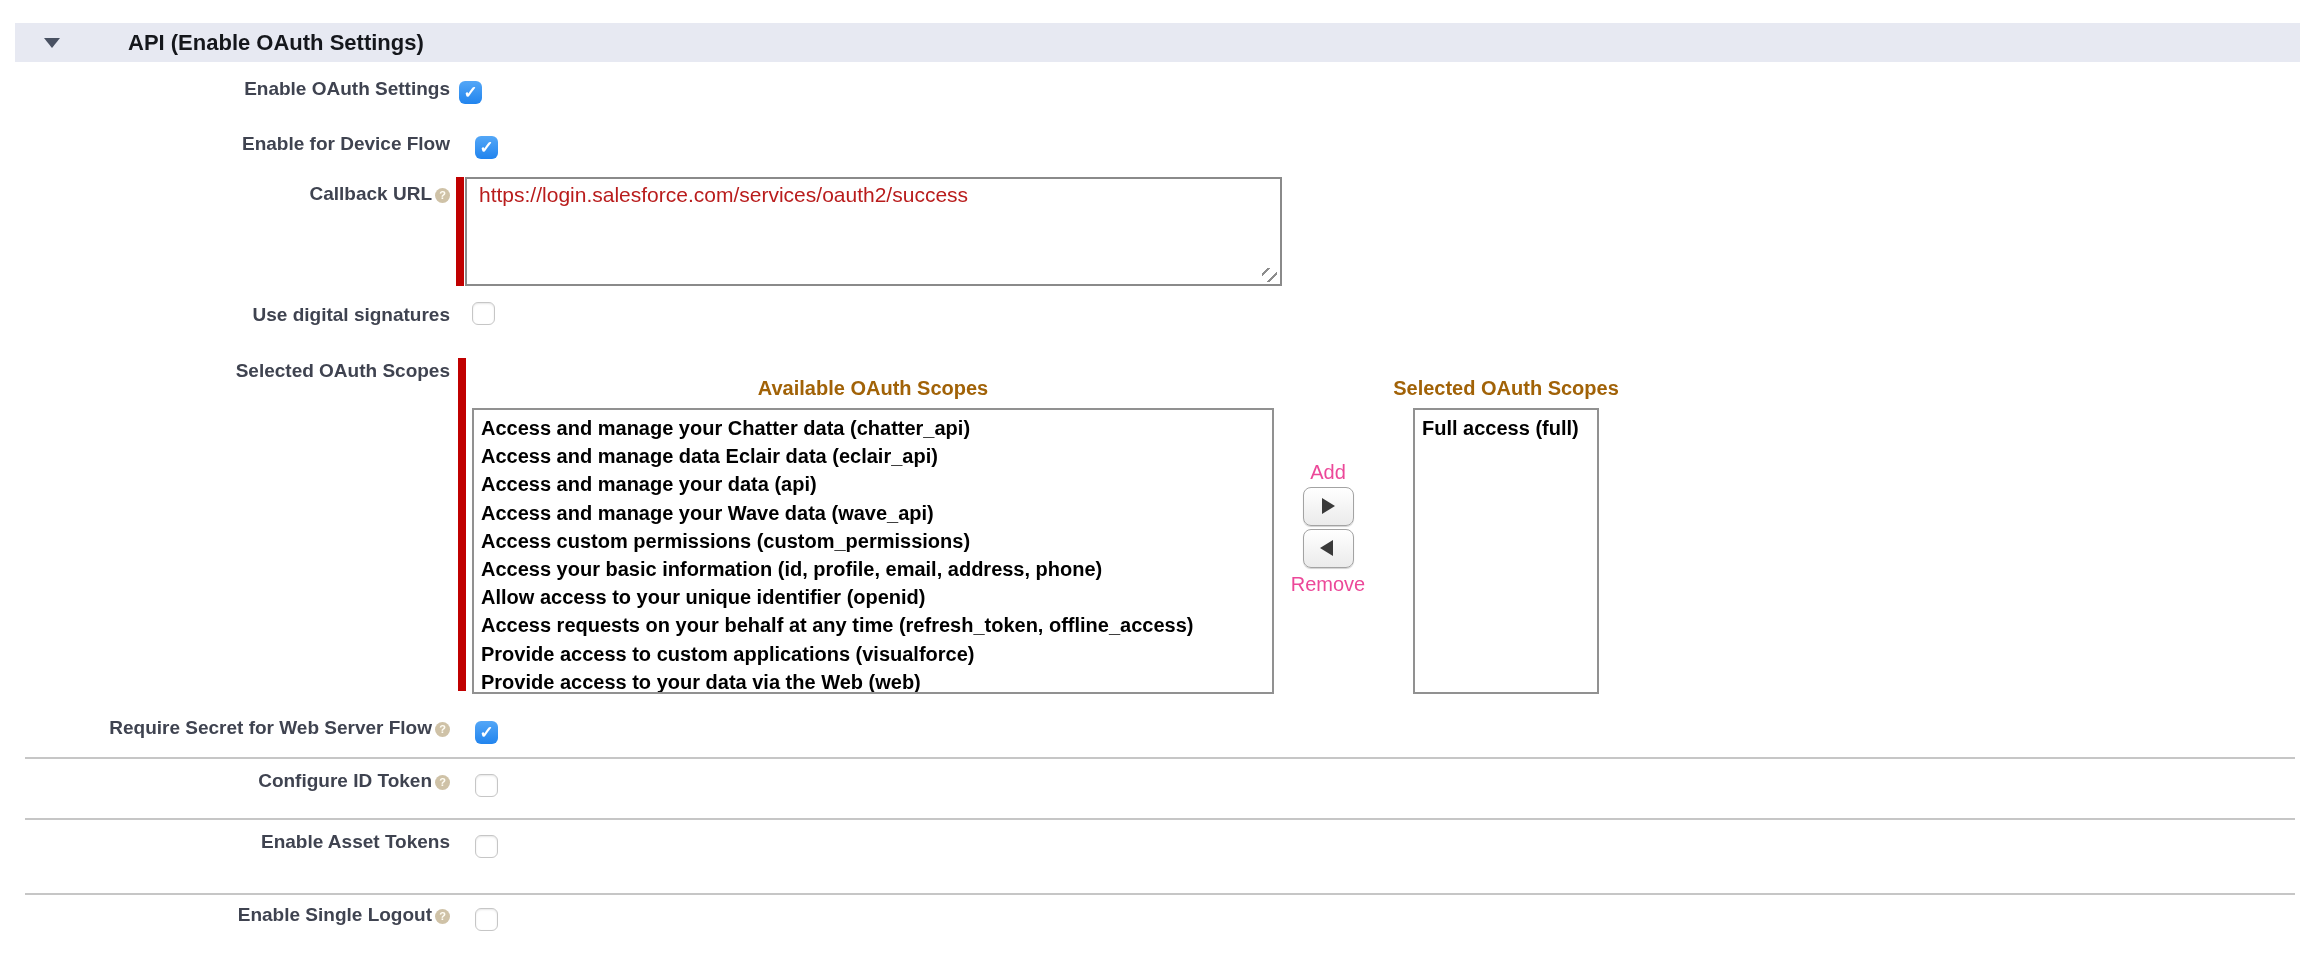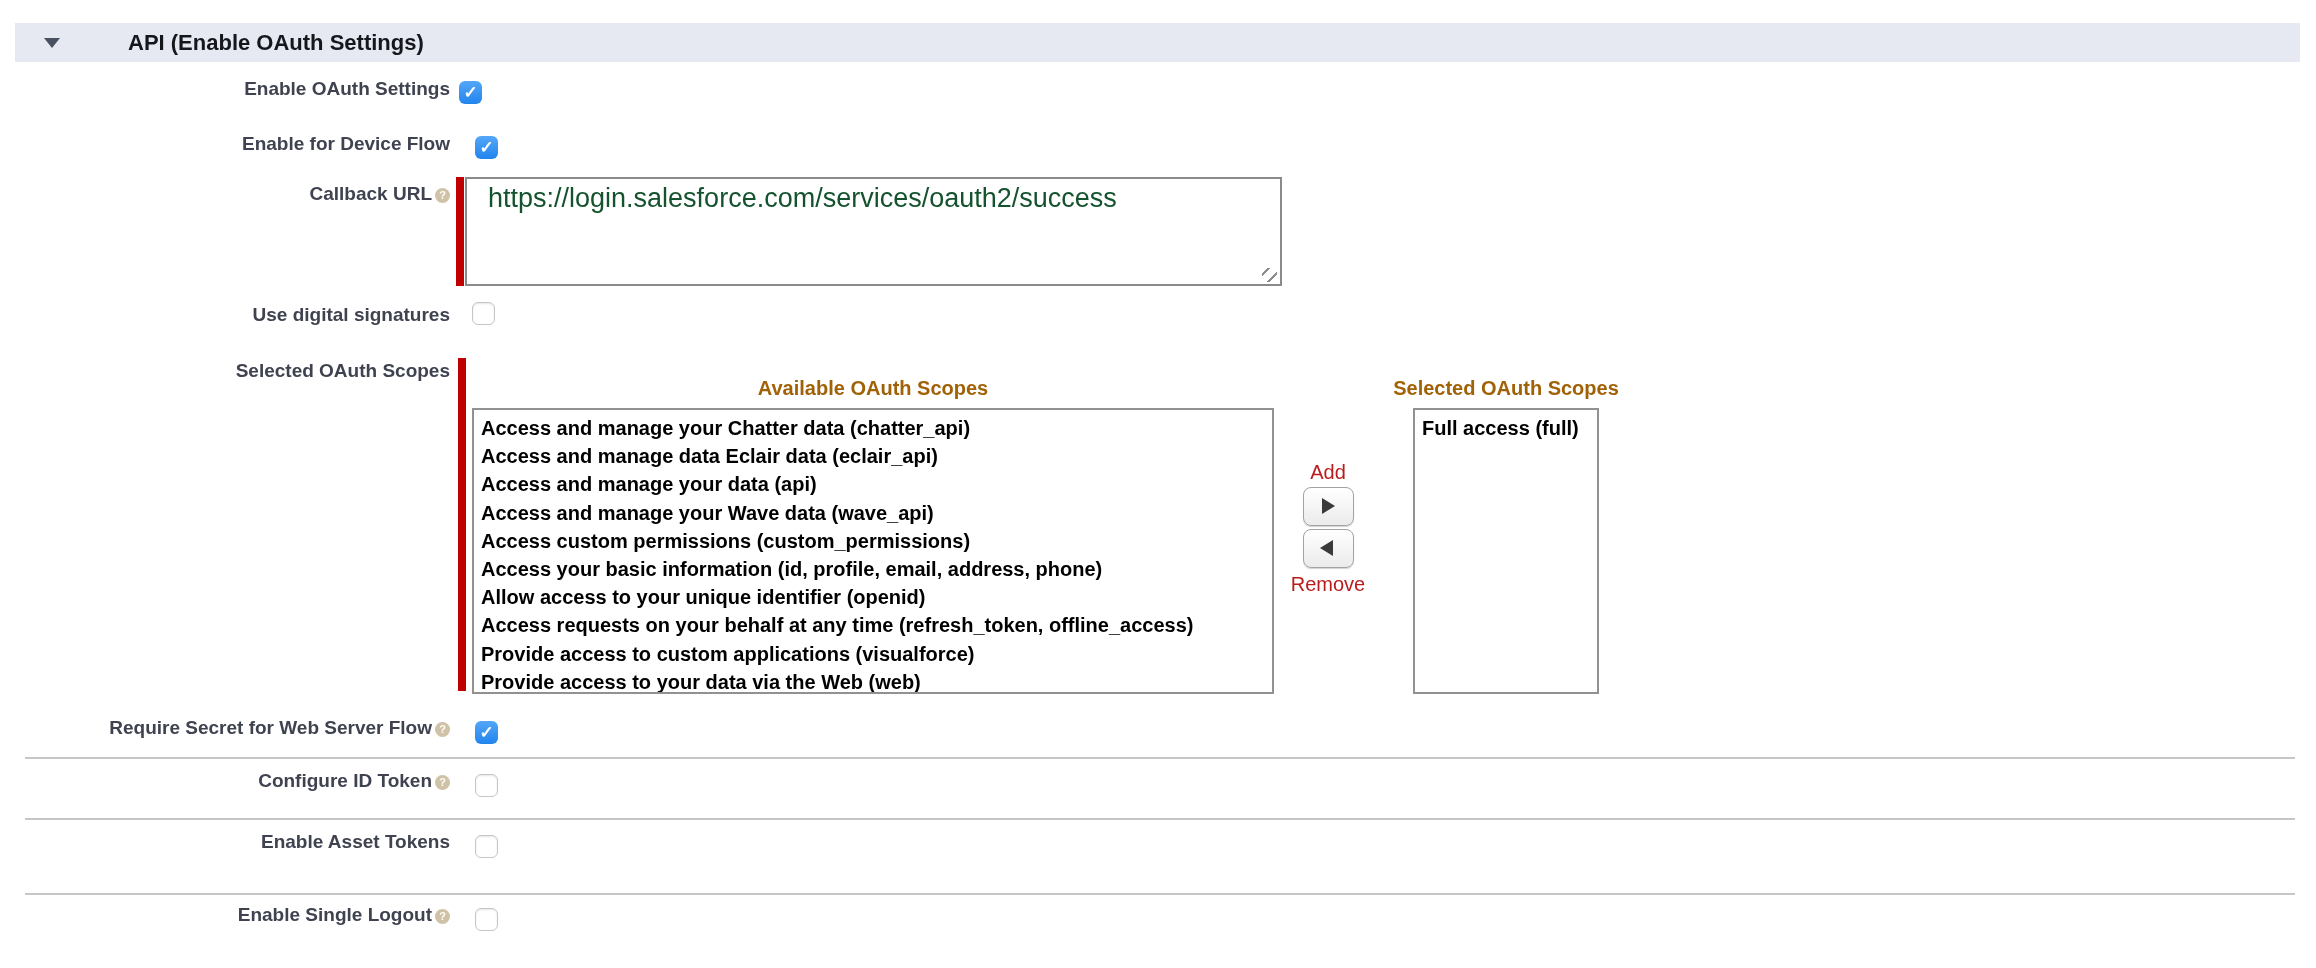--- a/index.html
+++ b/index.html
@@ -23,30 +23,30 @@
   .checkbox.checked{background:linear-gradient(#54a7f7,#2184ee);border:none;box-shadow:none;}
   .checkbox.checked::after{content:"✓";position:absolute;left:0;top:0;width:100%;height:100%;
             color:#fff;font-size:17px;font-weight:bold;text-align:center;line-height:24px;}
 
   
   .reqbar{position:absolute;width:8px;background:#c00000;}
 
   
   .cb-textarea{position:absolute;left:465px;top:177px;width:817px;height:109px;box-sizing:border-box;
                border:2px solid #8a8a8a;background:#fff;font-family:"Liberation Sans",sans-serif;
-               font-size:27px;color:#14532d;padding:4px 21px;resize:none;outline:none;overflow:hidden;}
+               font-size:21px;color:#b91c1c;padding:4px 12px;resize:none;outline:none;overflow:hidden;}
   .resize-grip{position:absolute;left:1262px;top:268px;width:15px;height:14px;cursor:nwse-resize;
                background:repeating-linear-gradient(135deg,transparent 0 4px,#8c8c8c 4px 6px,transparent 6px 9px);}
 
   
   .colhead{position:absolute;font-size:20px;font-weight:bold;color:#a16207;text-align:center;white-space:nowrap;}
   .listbox{position:absolute;border:2px solid #919191;background:#fff;font-size:20px;color:#000;
            padding:4px 0 0 7px;box-sizing:border-box;overflow:hidden;cursor:default;}
   .listbox .option{line-height:28.2px;white-space:nowrap;font-weight:bold;}
-  .movelabel{position:absolute;left:1280px;width:96px;font-size:20px;color:#b91c1c;text-align:center;white-space:nowrap;}
+  .movelabel{position:absolute;left:1280px;width:96px;font-size:20px;color:#ec4899;text-align:center;white-space:nowrap;}
   .movebtn{position:absolute;left:1303px;width:49px;height:37px;border:1px solid #a3a3a3;border-radius:8px;
            background:linear-gradient(#ffffff,#ebebeb);box-shadow:0 1px 1px rgba(0,0,0,.18);cursor:pointer;}
   .tri-right{position:absolute;left:18px;top:10px;width:0;height:0;
              border-top:8px solid transparent;border-bottom:8px solid transparent;border-left:13px solid #3a3a3a;}
   .tri-left{position:absolute;left:16px;top:10px;width:0;height:0;
             border-top:8px solid transparent;border-bottom:8px solid transparent;border-right:13px solid #3a3a3a;}
 
   
   .divider{position:absolute;left:25px;width:2270px;height:2px;background:#c6c6c6;}
 </style>

